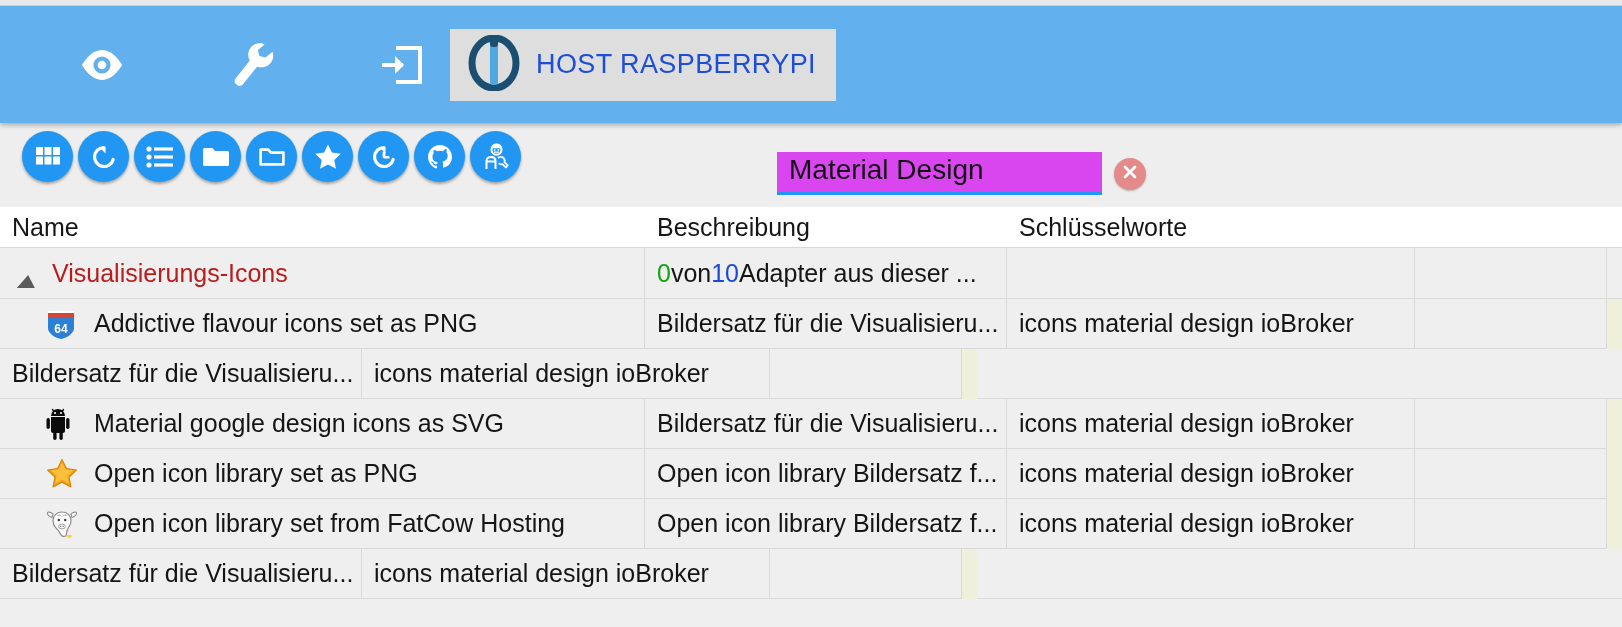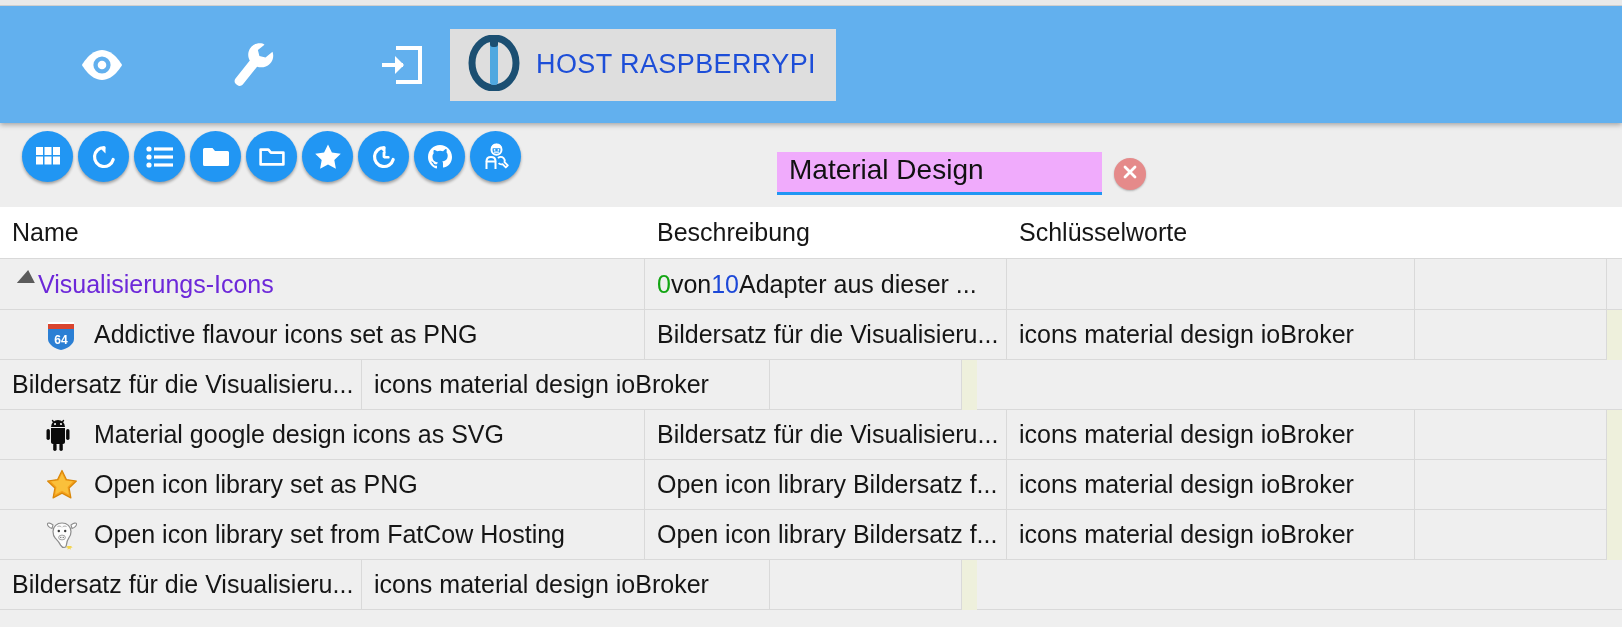--- a/index.html
+++ b/index.html
@@ -96,21 +96,21 @@
     left: 777px; top: 152px;
     display: flex;
     align-items: flex-start;
     gap: 12px;
     z-index: 4;
   }
   .search-field {
     position: relative;
     width: 325px;
     height: 43px;
-    background: #f0abfc;
+    background: #d946ef;
     border: none;
     border-bottom: 3px solid #2196f3;
     color: #111111;
     font-size: 28px;
     font-family: "Liberation Sans", sans-serif;
     padding: 0 10px 4px 12px;
     outline: none;
   }
   .search-clear {
     margin-top: 6px;
@@ -125,21 +125,21 @@
   
   .table {
     position: absolute;
     left: 0; top: 207px;
     width: 1622px;
     background: #ffffff;
     z-index: 2;
   }
   .thead {
     display: flex;
-    height: 52px;
+    height: 41px;
     background: #ffffff;
     border-bottom: 1px solid #d9d9d9;
     align-items: center;
   }
   .thead .th {
     font-size: 25px;
     color: #161616;
     padding-left: 12px;
     white-space: nowrap;
     overflow: hidden;
@@ -170,22 +170,22 @@
   }
   .row .cell.col-last {
     padding: 0;
     border-right: none;
   }
   .row .cell.col-inst { border-right: 1px solid #d9d9d9; }
 
   .grouprow { height: 51px; }
   .grouprow .cell { font-size: 25px; }
   .group-title {
-    color: #6d28d9;
-    display: flex; align-items: flex-start; gap: 2px;
+    color: #b91c1c;
+    display: flex; align-items: flex-end; gap: 16px;
   }
   .group-tri {
     width: 0; height: 0;
     border-left: 9px solid transparent;
     border-right: 9px solid transparent;
     border-bottom: 13px solid #5b5b5b;
     margin-left: 6px;
     transform: skewX(-10deg);
   }
   .cnt-green { color: #12a512; }

